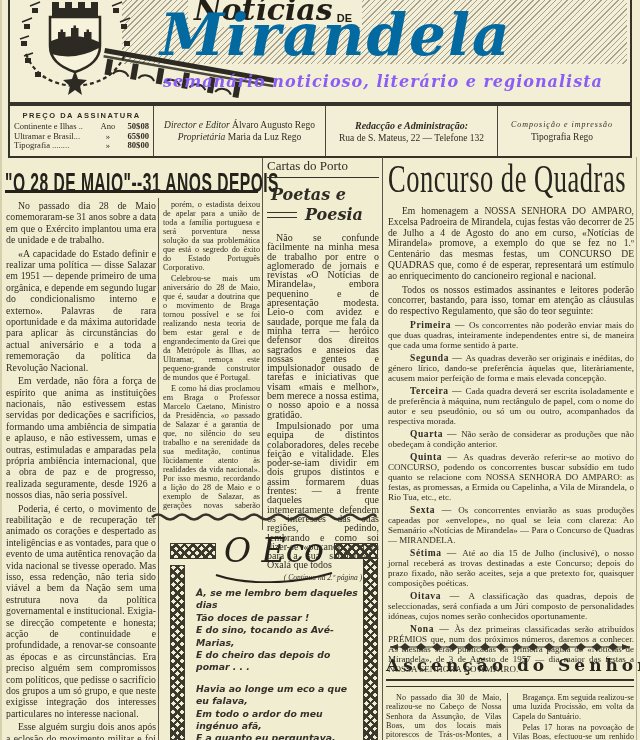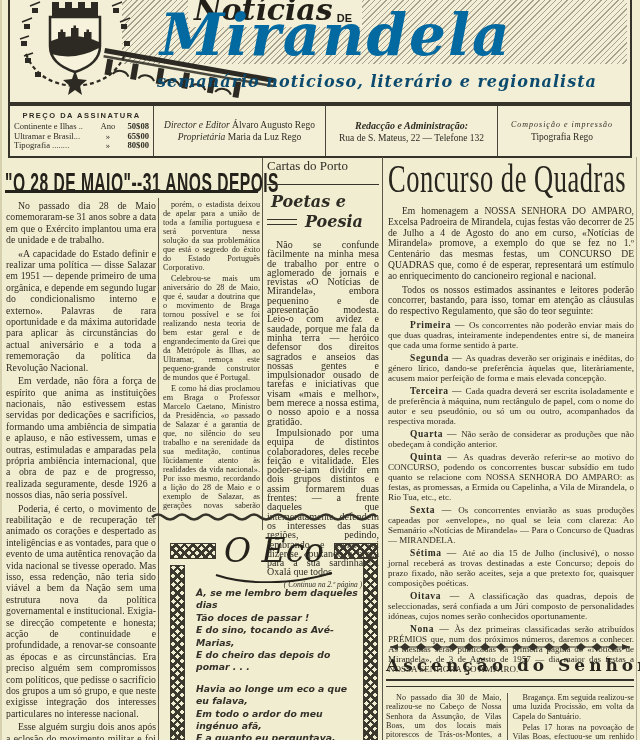--- a/index.html
+++ b/index.html
@@ -10,22 +10,22 @@
   .masthead{position:absolute;left:8px;top:-6px;width:620px;height:106px;
             border:2px solid #35332a;background:#f3efd6;overflow:hidden;}
   .hatch{position:absolute;left:112px;top:2px;right:3px;height:66px;
          background:repeating-linear-gradient(135deg,rgba(58,55,44,.42) 0 1px,transparent 1px 4px);}
   .arms{position:absolute;left:2px;top:0;z-index:1;}
   .noticias{position:absolute;left:178px;top:-4px;z-index:2;background:#f3efd6;
             padding:0 10px 0 6px;font:italic 700 30px "DejaVu Serif",serif;color:#211f18;white-space:nowrap;}
   .noticias .de{font:700 11px "Liberation Sans",sans-serif;font-style:normal;vertical-align:-2px;margin-left:4px;}
   .mira{position:absolute;left:150px;top:10px;width:466px;z-index:2;text-align:left;
         font:italic 700 58px/58px "DejaVu Serif",serif;color:#0369a1;letter-spacing:2px;}
-  .mast-subtitle{position:absolute;left:124px;top:76px;width:486px;z-index:2;text-align:center;
-        font:italic 700 16px "DejaVu Serif",serif;color:#0c4a6e;letter-spacing:1px;}
+  .mast-subtitle{position:absolute;left:130px;top:76px;width:486px;z-index:2;text-align:center;
+        font:italic 700 16px "DejaVu Serif",serif;color:#8b5cf6;letter-spacing:1px;}
   
   .infobar{position:absolute;left:8px;top:104px;width:620px;height:50px;border:2px solid #35332a;
            display:flex;background:#f3efd6;font-size:9px;}
   .cell{border-left:1px solid #4a473c;padding:3px 4px;box-sizing:border-box;
         display:flex;flex-direction:column;justify-content:center;}
   .cell:first-child{border-left:none;}
   .c-price{width:143px;}.c-dir{width:172px;text-align:center;}
   .c-red{width:172px;text-align:center;}.c-comp{width:129px;text-align:center;}
   .price-title{text-align:center;font:700 7.5px "Liberation Sans",sans-serif;letter-spacing:1.5px;margin-bottom:2px;}
   .price-row{display:flex;font-size:8.6px;line-height:9.6px;}
@@ -48,21 +48,21 @@
           transform:scale(.92,1.62);transform-origin:top left;letter-spacing:.5px;}
   .maio-u{position:absolute;left:5px;top:190px;width:253px;height:3px;background:#24221a;}
   .newscol p{margin:0 0 2px;text-indent:12px;text-align:justify;}
   .col1{position:absolute;left:6px;top:200px;width:150px;height:540px;overflow:hidden;
         font-size:9.8px;line-height:11.4px;}
   .col2{position:absolute;left:163px;top:200px;width:97px;height:310px;overflow:hidden;
         font-size:8.2px;line-height:9px;}
   .col2 p{text-indent:8px;}
   
   .cartas{position:absolute;left:267px;top:158px;width:112px;}
-  .kicker{font-size:13px;border-bottom:1.2px solid #35332a;padding-bottom:10px;}
+  .kicker{font-size:13px;border-bottom:1.2px solid #35332a;padding-bottom:3px;}
   .poetas1{font:italic 700 16px "DejaVu Serif",serif;margin-top:7px;padding-left:4px;}
   .poetas-row{display:flex;align-items:center;margin-top:1px;}
   .poetas-rule{width:30px;height:4px;border-top:1.5px solid #35332a;border-bottom:1.5px solid #35332a;margin-right:8px;}
   .poetas2{font:italic 700 16px "DejaVu Serif",serif;}
   .cartas-text{margin-top:9px;font-size:10px;line-height:9.3px;}
   .cartas-text p{margin:0 0 2px;text-indent:9px;text-align:justify;}
   .contin{font:italic 7.5px "Liberation Serif",serif;text-align:center;margin-top:3px;}
   .rope{position:absolute;left:150px;top:512px;}
   
   .eco{position:absolute;left:168px;top:535px;width:212px;height:205px;}

